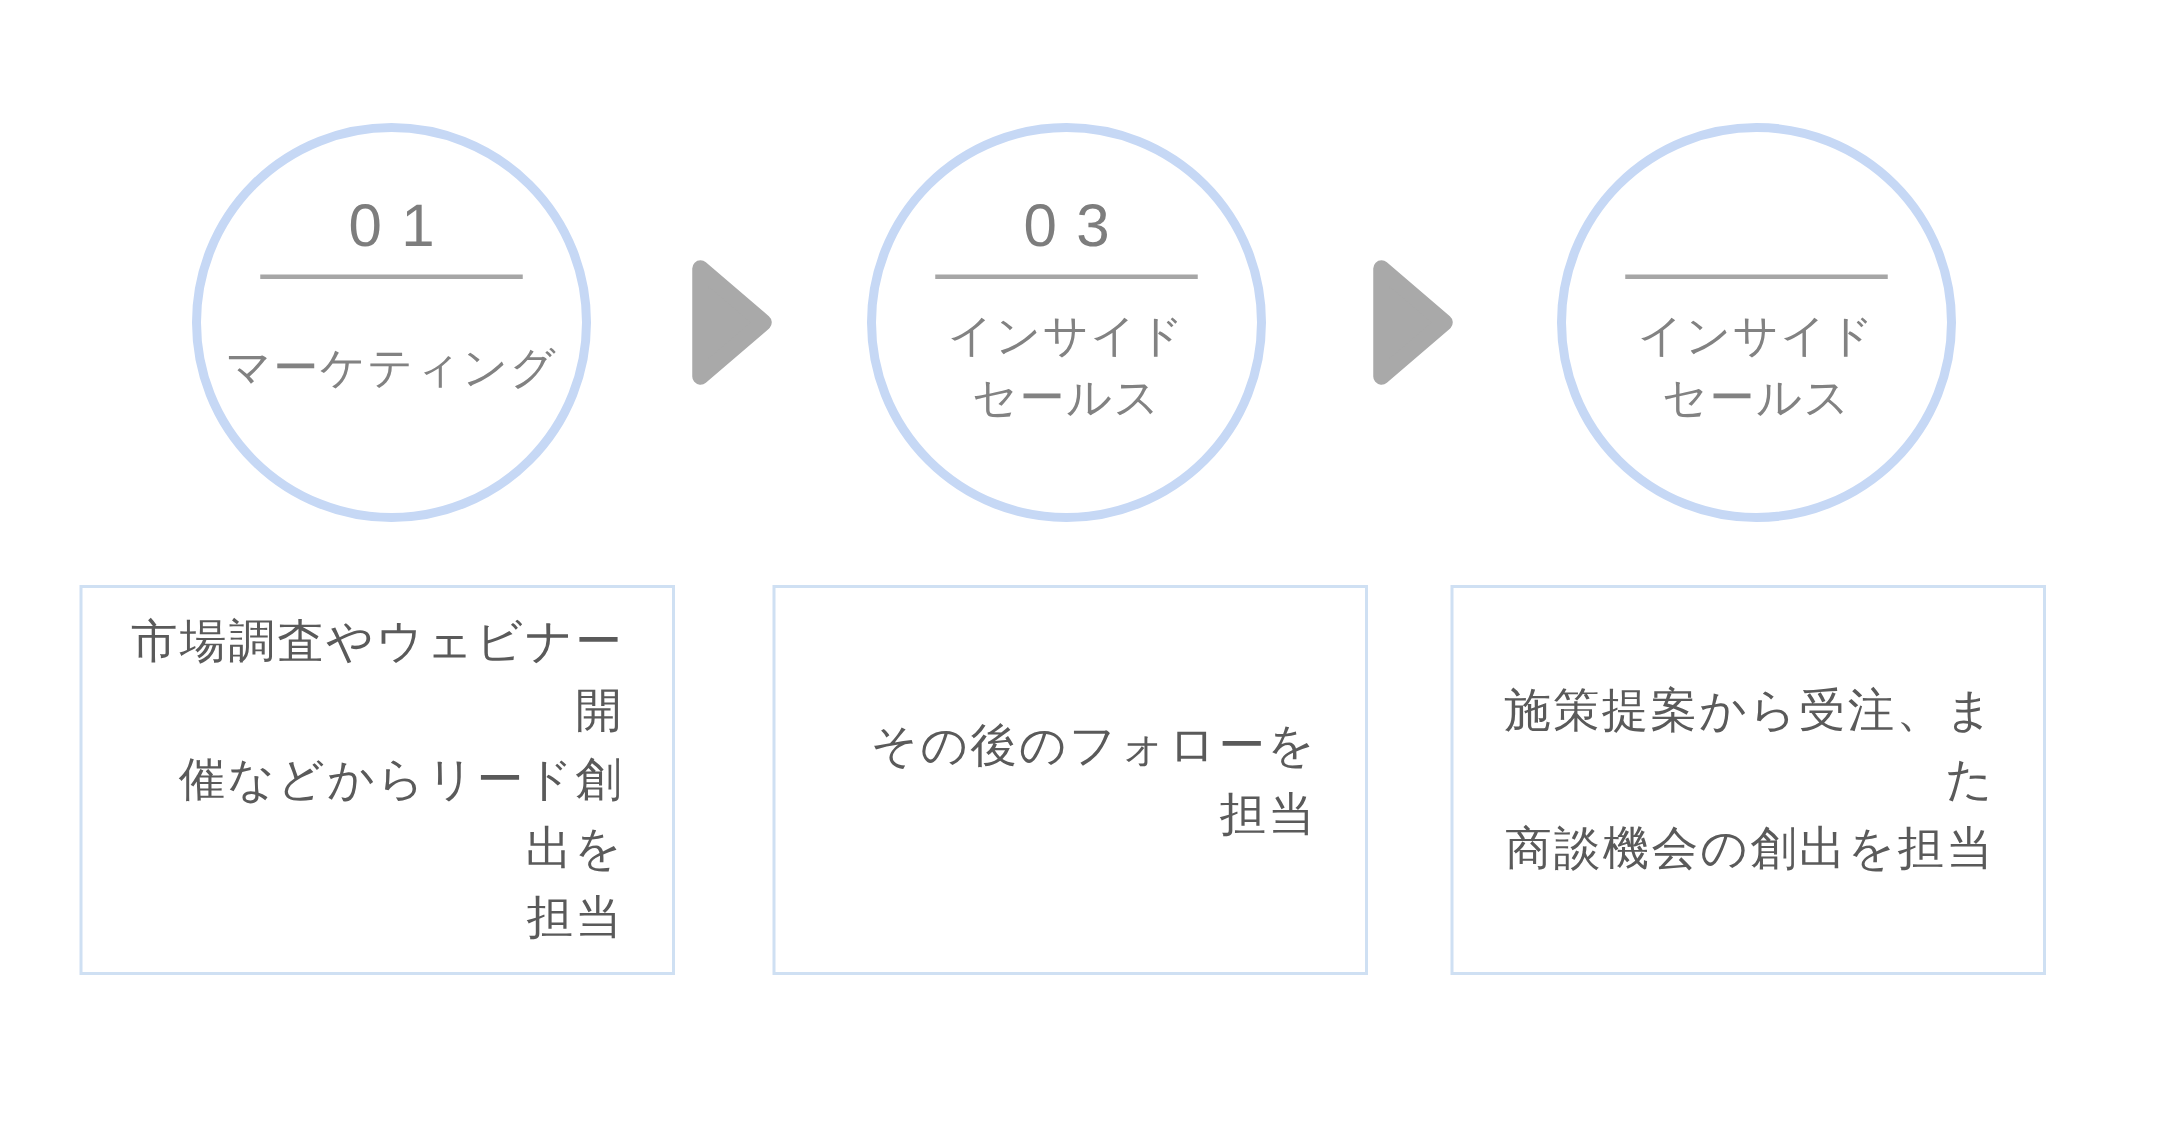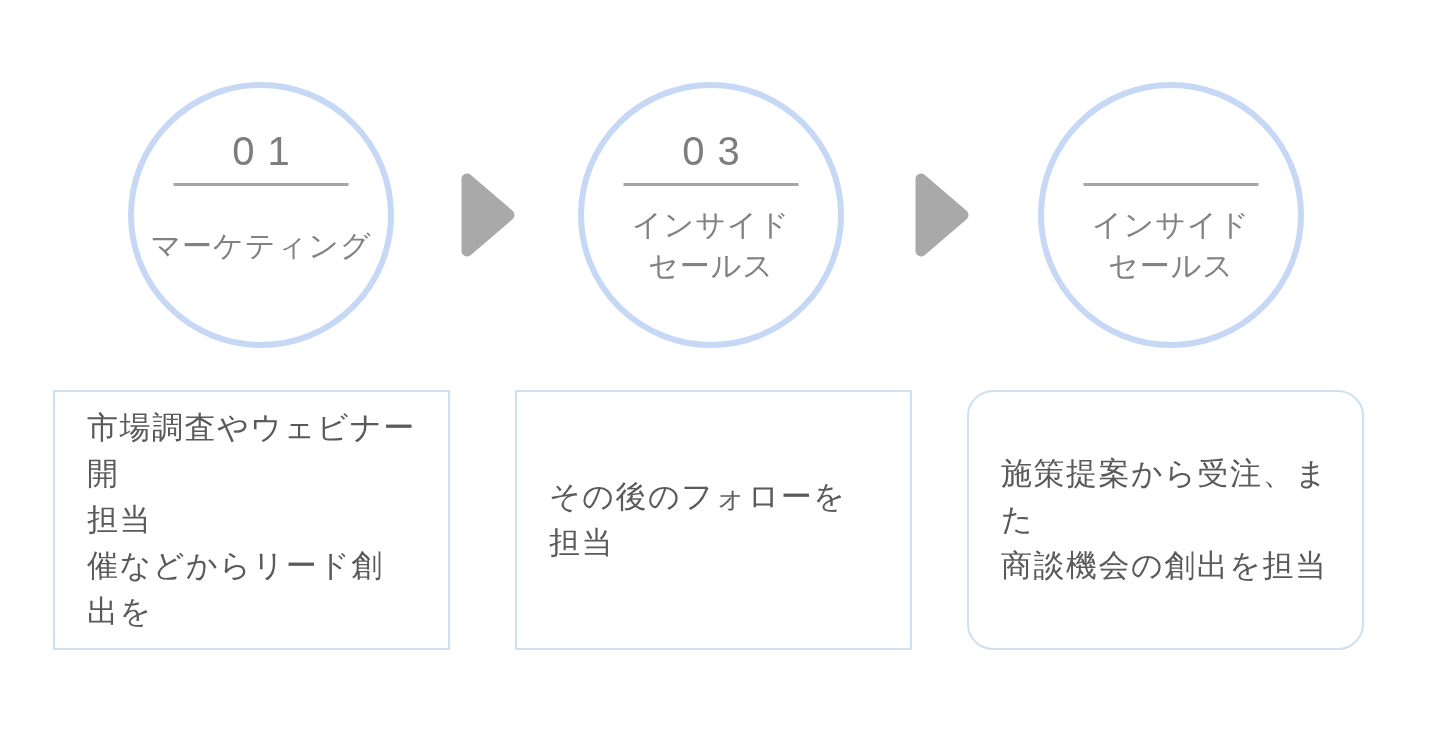--- a/index.html
+++ b/index.html
@@ -22,28 +22,28 @@
   }
   .circle .label{
     position:absolute;top:116px;left:0;right:0;height:82px;
     display:flex;flex-direction:column;align-items:center;justify-content:center;
     font-size:30px;line-height:41px;color:#828282;letter-spacing:1px;
   }
   .arrow{position:absolute;top:172px;}
   .box{
     position:absolute;top:390px;width:397px;height:260px;
     border:2px solid #cfe0f3;background:#ffffff;box-sizing:border-box;
-    display:flex;align-items:center;padding:0 32px;
+    display:flex;align-items:center;padding:0 32px;text-align:right;
   }
   .box .box-text{
     font-size:31px;line-height:46px;color:#5a5a5a;letter-spacing:1.5px;
   }
   .c1{left:128px;} .c2{left:578px;} .c3{left:1038px;}
   .a1{left:460px;} .a2{left:914px;}
-  .b1{left:53px;}  .b2{left:515px;} .b3{left:967px;border-radius:26px;}
+  .b1{left:53px;}  .b2{left:515px;} .b3{left:967px;}
 </style>
 </head>
 <body>
 
 <div class="canvas">
 
   <div class="circle c1">
     <div class="num">01</div>
     <div class="rule"></div>
     <div class="label">
@@ -72,22 +72,22 @@
     <div class="rule"></div>
     <div class="label">
       <span>インサイド</span>
       <span>セールス</span>
     </div>
   </div>
 
   <div class="box b1">
     <div class="box-text">
       <div>市場調査やウェビナー開</div>
+      <div>催などからリード創出を</div>
       <div>担当</div>
-      <div>催などからリード創出を</div>
     </div>
   </div>
 
   <div class="box b2">
     <div class="box-text">
       <div>その後のフォローを担当</div>
     </div>
   </div>
 
   <div class="box b3">

